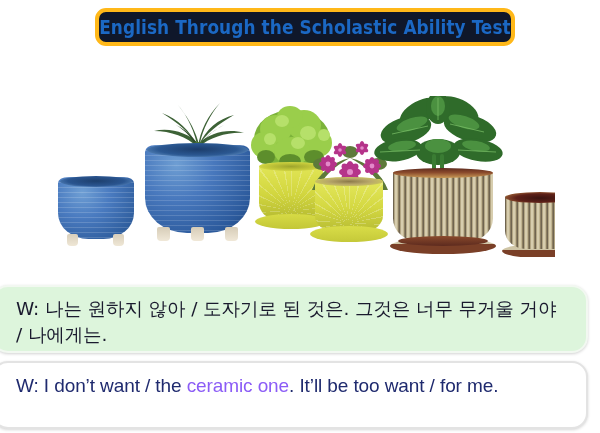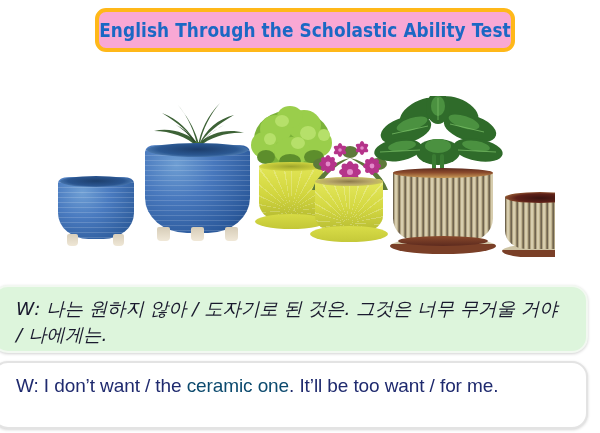--- a/index.html
+++ b/index.html
@@ -14,23 +14,23 @@
     overflow: hidden;
     position: relative;
   }
 
   
   #title-banner {
     position: absolute;
     left: 95px;
     top: 8px;
     width: 420px;
-    height: 44px;
+    height: 38px;
     box-sizing: border-box;
-    background: #f9a8d4;
+    background: #0f172a;
     border: 4px solid #ffb819;
     border-radius: 11px;
     display: flex;
     align-items: center;
     justify-content: center;
   }
   #title-text {
     color: #1b68c4;
     font-family: "Liberation Sans Narrow", "DejaVu Sans Condensed", "Liberation Sans", sans-serif;
     font-weight: bold;
@@ -208,21 +208,20 @@
     border-radius: 16px;
     box-shadow: 0 1px 3px rgba(0,0,0,0.18);
     padding: 9px 18px 0 22px;
   }
   #caption-korean-text {
     color: #1a1a2e;
     font-size: 18.5px;
     line-height: 1.42;
     font-family: "DejaVu Sans", "Liberation Sans", sans-serif;
     letter-spacing: -0.1px;
-    font-style: italic;
   }
 
   #caption-english {
     position: absolute;
     left: -8px;
     top: 361px;
     width: 596px;
     height: 68px;
     box-sizing: border-box;
     background: #ffffff;
@@ -230,21 +229,21 @@
     border-radius: 16px;
     box-shadow: 0 1px 3px rgba(0,0,0,0.16);
     padding: 10px 18px 0 22px;
   }
   #caption-english-text {
     color: #1f2a6e;
     font-size: 19px;
     line-height: 1.42;
     letter-spacing: -0.1px;
   }
-  .hl-red { color: #0c4a6e; }
+  .hl-red { color: #8b5cf6; }
 </style>
 </head>
 <body>
 
 <div id="title-banner">
   <span id="title-text">English Through the Scholastic Ability Test</span>
 </div>
 
 <div id="photo">
 

